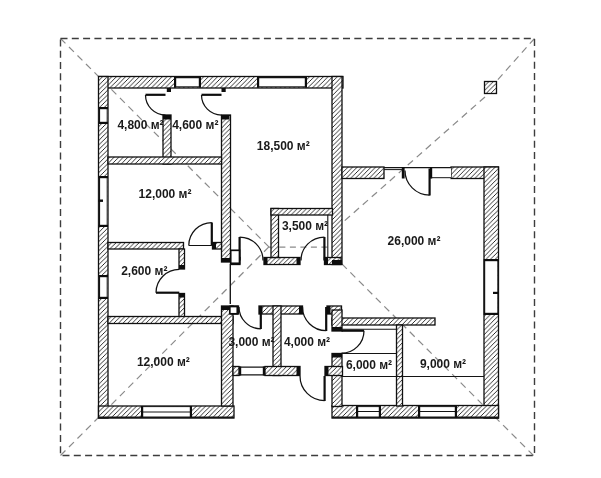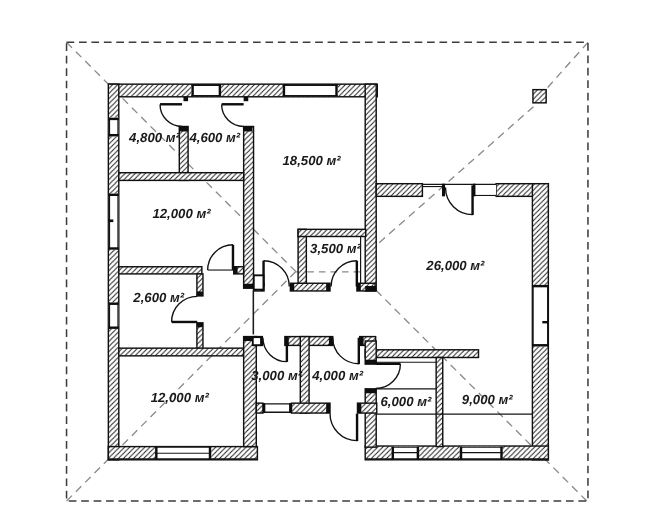--- a/index.html
+++ b/index.html
@@ -1,16 +1,16 @@
 <!DOCTYPE html>
 <html><head>
 <meta charset="utf-8">
 <style>
   html,body{margin:0;padding:0;background:#fff;}
-  #wrap{width:601px;height:478px;position:relative;background:#fff;overflow:hidden;font-style:italic;}
+  #wrap{width:601px;height:478px;position:relative;background:#fff;overflow:hidden;}
   text{font-family:"Liberation Sans",sans-serif;font-weight:bold;fill:#1a1a1a;}
 </style>
 </head>
 <body>
 <div id="wrap">
 <svg width="601" height="478" viewBox="0 0 601 478">
 <defs>
 <pattern id="hz" patternUnits="userSpaceOnUse" width="4.6" height="4.6">
   <rect width="4.6" height="4.6" fill="#ffffff"></rect>
   <path d="M-1,1 l2,-2 M0,4.6 L4.6,0 M3.6,5.6 l2,-2" stroke="#1c1c1c" stroke-width="0.9" fill="none"></path>

